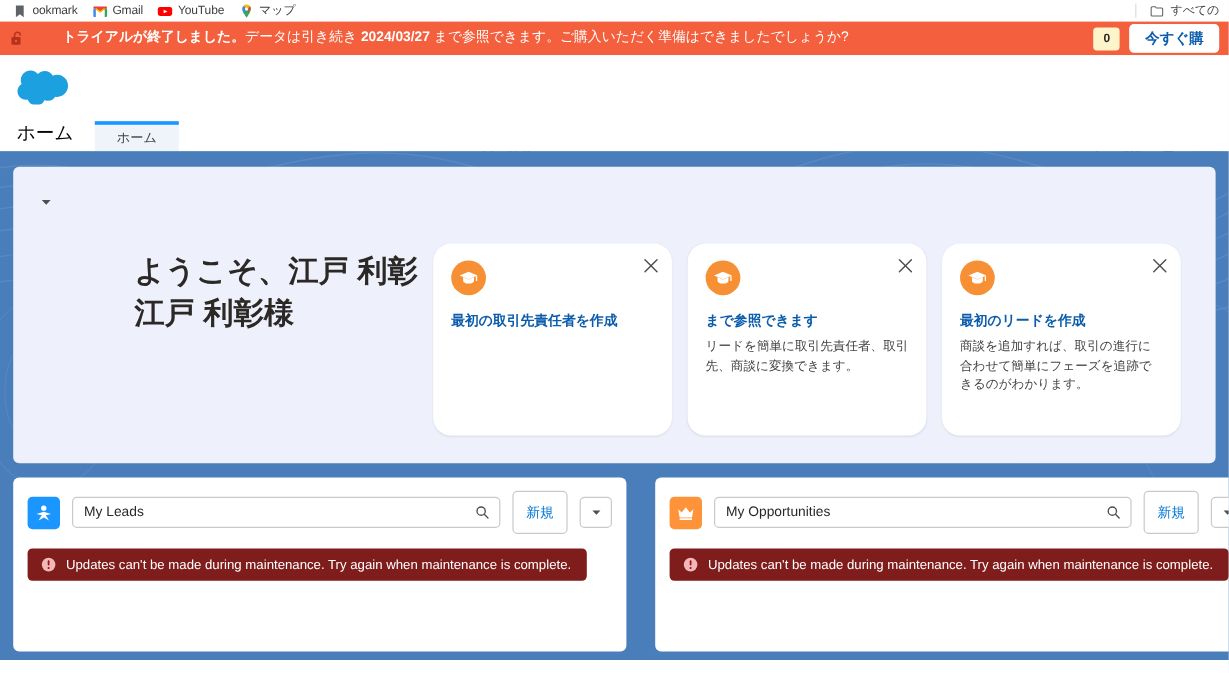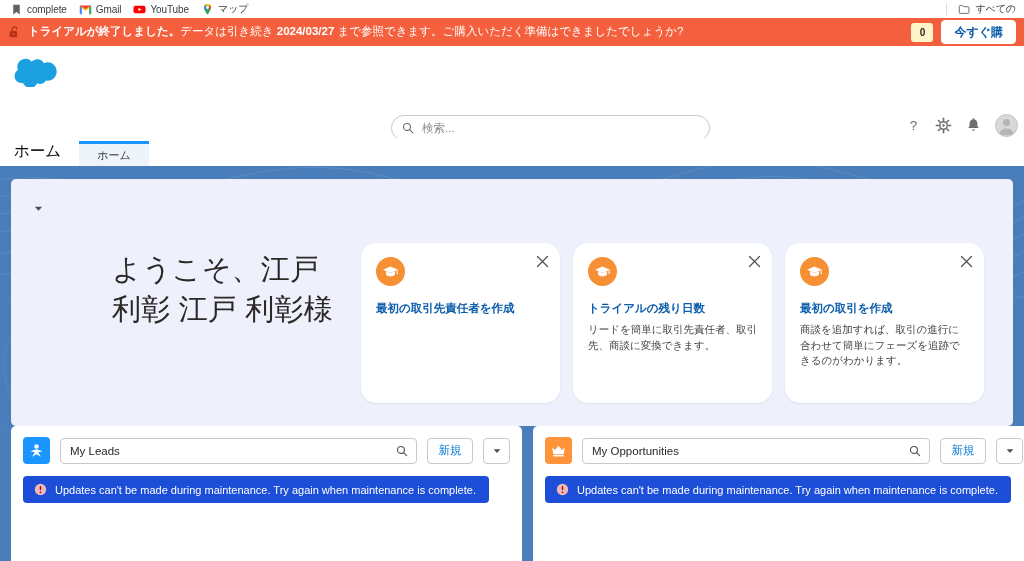--- a/index.html
+++ b/index.html
@@ -42,20 +42,21 @@
     display: flex; align-items: center;
     padding: 0 8px;
     position: relative;
     overflow: hidden;
   }
   .trial-left { display: flex; align-items: center; gap: 7px; min-width: 0; }
   .lock-ico { width: 13px; height: 14px; flex: none; display: block; }
   .trial-msg {
     font-size: 11.5px; color: #ffffff; white-space: nowrap;
     line-height: 1;
+    margin-left: 24px;
   }
   .trial-msg b { font-weight: bold; }
   .trial-right {
     margin-left: auto; display: flex; align-items: center; gap: 8px;
     flex: none; white-space: nowrap;
   }
   .trial-days-label { font-size: 11.5px; color: #ffffff; }
   .trial-days-badge {
     background: #fdf4c9; color: #2b2826;
     font-size: 10px; font-weight: bold;
@@ -110,21 +111,20 @@
     cursor: pointer; flex: none;
     position: relative; overflow: hidden;
   }
 
   
   .app-nav {
     height: 28px; background: #ffffff;
     display: flex; align-items: flex-end;
     padding-left: 14px; gap: 8px;
     position: relative;
-    margin-top: 40px;
   }
   .app-name {
     font-size: 15.5px; color: #080707;
     padding: 0 10px 4px 0;
     white-space: nowrap; cursor: pointer;
   }
   .nav-tab {
     font-size: 11px; color: #3c4146;
     background: #eef4fa;
     border-top: 3px solid #1b96ff;
@@ -164,22 +164,22 @@
     display: flex; align-items: center; justify-content: center;
     cursor: pointer;
   }
   .welcome-body {
     display: flex; align-items: flex-start;
     padding: 48px 14px 0 14px;
     gap: 10px;
   }
   .welcome-text { width: 320px; padding-left: 73px; padding-top: 6px; }
   .welcome-title {
-    font-size: 29px; color: #2b2826;
-    line-height: 1.38; font-weight: normal;
+    font-size: 25px; color: #2b2826;
+    line-height: 1.38; font-weight: bold;
     letter-spacing: 0.2px;
   }
   .welcome-sub {
     font-size: 12.5px; color: #3e3e3c;
     line-height: 1.55; margin-top: 12px;
   }
   .cards { display: flex; gap: 13px; margin-left: auto; padding-right: 1px; }
   .card {
     width: 199px; height: 160px;
     background: #ffffff; border-radius: 15px;
@@ -201,21 +201,22 @@
     font-size: 11.5px; font-weight: bold; color: #0b5cab;
     cursor: pointer; line-height: 1.3;
   }
   .card-desc {
     margin-top: 6px;
     font-size: 10.5px; color: #444; line-height: 1.5;
   }
 
   
   .panels {
-    display: flex; gap: 11px;
+    display: flex; gap: 24px;
+    margin-top: 12px;
   }
   .panel {
     background: #ffffff;
     border-radius: 5px;
     height: 145px;
     padding: 0;
     overflow: hidden;
     position: relative;
   }
   .panel-leads { width: 511px; flex: none; }
@@ -238,54 +239,54 @@
     font-size: 11.5px; color: #2b2826;
     padding: 0 28px 0 9px;
     font-family: inherit; outline: none;
     background: #fff;
   }
   .list-search-ico {
     position: absolute; right: 9px; top: 7px;
     width: 12px; height: 12px; pointer-events: none;
   }
   .new-btn {
-    height: 26px; min-width: 46px;
+    height: 36px; min-width: 46px;
     border: 1px solid #c9c9c9; border-radius: 4px;
     background: #fff; color: #0176d3;
     font-size: 11.5px; font-family: inherit;
     cursor: pointer; flex: none;
     display: flex; align-items: center; justify-content: center;
   }
   .dd-btn {
     height: 26px; width: 27px;
     border: 1px solid #c9c9c9; border-radius: 4px;
     background: #fff; cursor: pointer; flex: none;
     display: flex; align-items: center; justify-content: center;
   }
   .toast {
     margin: 12px 12px 0 12px;
-    background: #1d4ed8;
+    background: #7f1d1d;
     border-radius: 4px;
     min-height: 27px;
     display: inline-flex; align-items: center; gap: 8px;
     padding: 5px 13px 5px 11px;
     color: #fff; font-size: 11px;
   }
   .toast-ico { width: 13px; height: 13px; flex: none; }
   .toast-row { padding: 0; }
 </style>
 </head>
 <body>
 
 <div class="bookmarks-bar">
   <div class="bm-item">
     <svg class="bm-ico" viewBox="0 0 16 16">
       <path d="M4 2h8v12l-4-3-4 3z" fill="#5f6368"></path>
     </svg>
-    <span class="bm-label">complete</span>
+    <span class="bm-label">ookmark</span>
   </div>
 
   <div class="bm-item">
     <svg class="bm-ico" viewBox="0 0 16 16">
       <rect x="1" y="3.2" width="14" height="9.6" rx="1" fill="#fff" stroke="#e8eaed" stroke-width="0.4"></rect>
       <path d="M1 4.2l7 5 7-5v-0.2a1 1 0 0 0-1-1H2a1 1 0 0 0-1 1z" fill="#ea4335"></path>
       <path d="M1 4.4v8.4a1 1 0 0 0 1 1h1.6V6.1z" fill="#4285f4"></path>
       <path d="M15 4.4v8.4a1 1 0 0 1-1 1h-1.6V6.1z" fill="#34a853"></path>
       <path d="M3.6 13.8V6.1L8 9.3l4.4-3.2v7.7z" fill="#fff"></path>
       <path d="M3.6 6.1L8 9.3l4.4-3.2V4.3L8 7.5 3.6 4.3z" fill="#fbbc04"></path>
@@ -449,37 +450,37 @@
               <svg viewBox="0 0 24 24" width="17" height="17">
                 <path d="M12 5 L22.5 9.4 L12 13.8 L1.5 9.4 Z" fill="#ffffff"></path>
                 <path d="M5.6 11.2 V15.4 C5.6 17.4 8.5 18.8 12 18.8 C15.5 18.8 18.4 17.4 18.4 15.4 V11.2 L12 14 Z" fill="#ffffff"></path>
                 <rect x="20.6" y="9.9" width="1.5" height="6" rx="0.7" fill="#ffffff"></rect>
               </svg>
             </div>
             <svg class="card-close" viewBox="0 0 14 14">
               <line x1="1.6" y1="1.6" x2="12.4" y2="12.4" stroke="#514f4d" stroke-width="1.3" stroke-linecap="round"></line>
               <line x1="12.4" y1="1.6" x2="1.6" y2="12.4" stroke="#514f4d" stroke-width="1.3" stroke-linecap="round"></line>
             </svg>
-            <div class="card-title">トライアルの残り日数</div>
+            <div class="card-title">まで参照できます</div>
             <div class="card-desc">リードを簡単に取引先責任者、取引先、商談に変換できます。</div>
           </div>
 
           <div class="card">
             <div class="card-ico-circle">
               <svg viewBox="0 0 24 24" width="17" height="17">
                 <path d="M12 5 L22.5 9.4 L12 13.8 L1.5 9.4 Z" fill="#ffffff"></path>
                 <path d="M5.6 11.2 V15.4 C5.6 17.4 8.5 18.8 12 18.8 C15.5 18.8 18.4 17.4 18.4 15.4 V11.2 L12 14 Z" fill="#ffffff"></path>
                 <rect x="20.6" y="9.9" width="1.5" height="6" rx="0.7" fill="#ffffff"></rect>
               </svg>
             </div>
             <svg class="card-close" viewBox="0 0 14 14">
               <line x1="1.6" y1="1.6" x2="12.4" y2="12.4" stroke="#514f4d" stroke-width="1.3" stroke-linecap="round"></line>
               <line x1="12.4" y1="1.6" x2="1.6" y2="12.4" stroke="#514f4d" stroke-width="1.3" stroke-linecap="round"></line>
             </svg>
-            <div class="card-title">最初の取引を作成</div>
+            <div class="card-title">最初のリードを作成</div>
             <div class="card-desc">商談を追加すれば、取引の進行に合わせて簡単にフェーズを追跡できるのがわかります。</div>
           </div>
 
         </div>
       </div>
     </div>
 
     <div class="panels">
 
       <div class="panel panel-leads">

